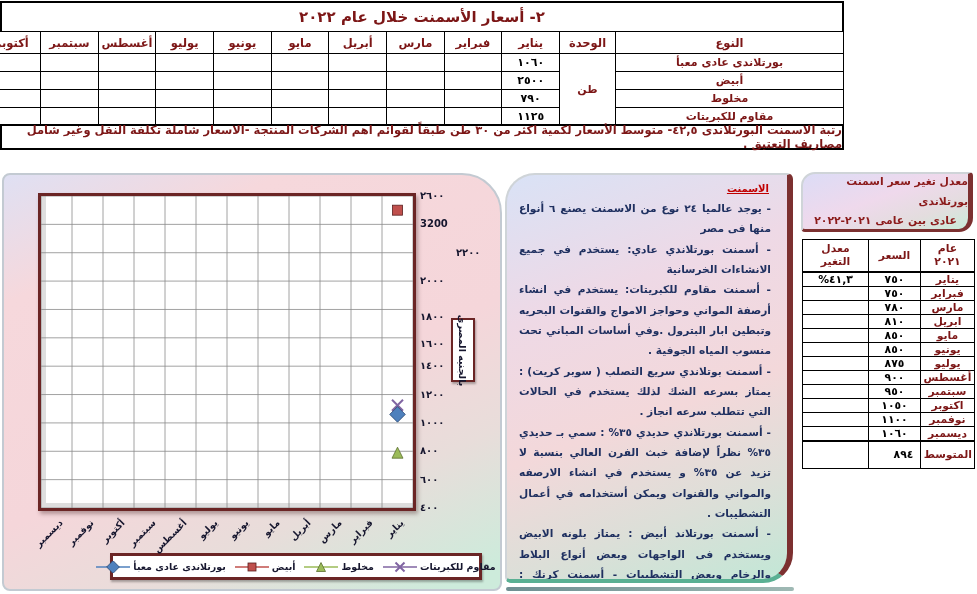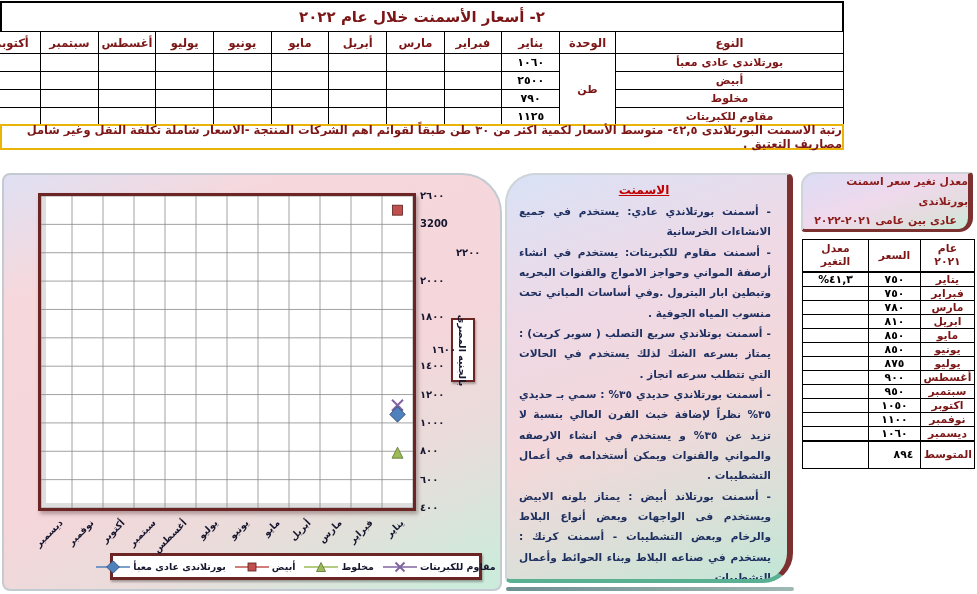--- a/index.html
+++ b/index.html
@@ -12,21 +12,21 @@
              display:flex;align-items:center;justify-content:center;
              color:#7c1616;font-weight:bold;font-size:15px;background:#fff;}
   #price-table{width:977px;border-collapse:collapse;margin-top:-2px;table-layout:fixed;background:#fff;}
   #price-table th,#price-table td{box-sizing:border-box;border:1.5px solid #000;padding:0 2px;text-align:center;vertical-align:middle;}
   #price-table th{height:22px;color:#7c1616;font-weight:bold;font-size:11.5px;}
   #price-table td{height:18px;font-size:11px;}
   .type-col{width:228px;} .unit-col{width:56px;}
   .type-td{color:#7c1616;font-weight:bold;font-size:11.5px;}
   .unit-td{color:#7c1616;font-weight:bold;font-size:13.5px;}
   .val-td{color:#000;font-weight:bold;}
-  .note-box{box-sizing:border-box;border:2px solid #eab308;margin-top:-2px;height:26px;
+  .note-box{box-sizing:border-box;border:2px solid #000000;margin-top:-2px;height:26px;
             display:flex;align-items:center;justify-content:center;
             color:#7c1616;font-weight:bold;font-size:11.5px;background:#fff;}
 
   
   .panels{position:absolute;top:171px;left:0;width:977px;height:423px;}
 
   
   .chart-panel{position:absolute;left:2px;top:2px;width:500px;height:418px;box-sizing:border-box;
       border:2px solid #c3cad2;border-radius:8px 40px 8px 8px;
       background:linear-gradient(155deg,#dfe0f3 0%,#f6d8dc 20%,#f5d6da 55%,#e8ddda 75%,#cdebdb 96%);}
@@ -48,21 +48,21 @@
           align-items:center;justify-content:center;gap:9px;box-shadow:1px 2px 2px rgba(0,0,0,.3);}
   .legend-item{display:flex;align-items:center;gap:3px;}
   .legend-label{font-size:9.5px;font-weight:bold;color:#16162e;white-space:nowrap;}
 
   
   .info-panel{position:absolute;left:505px;top:2px;width:288px;height:410px;box-sizing:border-box;
       border:2px solid #cfd4d8;border-right:6px solid #7c3030;border-bottom:4px solid #5ab093;
       border-radius:30px 6px 30px 6px;
       background:linear-gradient(160deg,#d9e2f6 0%,#eed9e6 30%,#f3d8da 58%,#dcdfd8 80%,#c2e7d6 100%);
       padding:6px 16px 4px 12px;overflow:hidden;}
-  .info-heading{color:#c00000;font-weight:bold;font-size:12px;text-decoration:underline;margin:2px 2px 4px 0;text-align:center;}
+  .info-heading{color:#c00000;font-weight:bold;font-size:10px;text-decoration:underline;margin:2px 2px 4px 0;}
   .info-para{color:#1f3060;font-weight:bold;font-size:10.6px;line-height:1.92;text-align:justify;}
   .panel-underline{position:absolute;left:506px;top:416px;width:288px;height:4px;
       background:linear-gradient(to left,#9fb9b4,#6f8f92);border-radius:2px;}
 
   
   .right-col{position:absolute;left:798px;top:0;width:178px;height:423px;}
   .rate-box{position:absolute;top:1px;right:3px;width:172px;height:60px;box-sizing:border-box;
       border:2px solid #cfd4d8;border-right:5px solid #7c3030;border-bottom:3px solid #7c3030;
       border-radius:14px 4px 14px 4px;
       background:linear-gradient(160deg,#dcdcf6 0%,#efd9ec 45%,#e3ddde 75%,#c9ecd9 100%);
@@ -250,21 +250,21 @@
               <rect x="12.5" y="1.5" width="9" height="9" fill="#4F81BD" stroke="#2d4a74" stroke-width="0.8" transform="rotate(45 17 6)"></rect>
             </svg>
           </span>
         </div>
     <div class="ytick" style="top: 327px;">٤٠٠</div>
         <div class="ytick" style="top: 298.636px;">٦٠٠</div>
         <div class="ytick" style="top: 270.273px;">٨٠٠</div>
         <div class="ytick" style="top: 241.909px;">١٠٠٠</div>
         <div class="ytick" style="top: 213.545px;">١٢٠٠</div>
         <div class="ytick" style="top: 185.182px;">١٤٠٠</div>
-        <div class="ytick" style="top: 169px; text-align: right;">١٦٠٠</div>
+        <div class="ytick" style="top: 163px;">١٦٠٠</div>
         <div class="ytick" style="top: 136px;">١٨٠٠</div>
         <div class="ytick" style="top: 100.091px;">٢٠٠٠</div>
         <div class="ytick" style="top: 71.7273px; margin-left: 36px;">٢٢٠٠</div>
         <div class="ytick" style="top: 43.3636px;">3200</div>
         <div class="ytick" style="top: 15px;">٢٦٠٠</div>
         <div class="xlabel" style="left: 301.5px; top: 342px;">يناير</div>
         <div class="xlabel" style="left: 270.5px; top: 342px;">فبراير</div>
         <div class="xlabel" style="left: 239.5px; top: 342px;">مارس</div>
         <div class="xlabel" style="left: 208.5px; top: 342px;">أبريل</div>
         <div class="xlabel" style="left: 177.5px; top: 342px;">مايو</div>
@@ -273,20 +273,21 @@
         <div class="xlabel" style="left: 84.5px; top: 342px;">أغسطس</div>
         <div class="xlabel" style="left: 53.5px; top: 342px;">سبتمبر</div>
         <div class="xlabel" style="left: 22.5px; top: 342px;">أكتوبر</div>
         <div class="xlabel" style="left: -8.5px; top: 342px;">نوفمبر</div>
         <div class="xlabel" style="left: -39.5px; top: 342px;">ديسمبر</div>
       </div>
 
     <div class="info-panel">
       <div class="info-heading">الاسمنت</div>
       <div id="info-paras">
+          <div class="info-para">- يوجد عالميا  ٢٤ نوع من الاسمنت يصنع ٦ أنواع منها فى مصر</div>
           <div class="info-para">- أسمنت بورتلاندي عادي: يستخدم في جميع الانشاءات الخرسانية</div>
           <div class="info-para">- أسمنت مقاوم للكبريتات: يستخدم في انشاء أرصفة المواني وحواجز الامواج والقنوات البحريه وتبطين ابار البترول .وفي أساسات المباني تحت منسوب المياه الجوفية .</div>
           <div class="info-para">- أسمنت بوتلاندي سريع التصلب ( سوبر كريت) : يمتاز بسرعه الشك لذلك يستخدم  في الحالات التي تتطلب سرعه انجاز .</div>
           <div class="info-para">- أسمنت بورتلاندي حديدي ٣٥% : سمي بـ حديدي ٣٥% نظراً لإضافة خبث الفرن العالي بنسبة لا تزيد عن ٣٥% و يستخدم في انشاء الارصفه والمواني والقنوات ويمكن أستخدامه في أعمال التشطيبات .</div>
           <div class="info-para">- أسمنت بورتلاند أبيض : يمتاز بلونه الابيض ويستخدم فى الواجهات وبعض أنواع البلاط والرخام  وبعض التشطيبات - أسمنت كرنك : يستخدم في صناعه البلاط وبناء الحوائط وأعمال التشطيبات .</div>
         </div>
     </div>
     <div class="panel-underline"></div>
 
     <div class="right-col">

